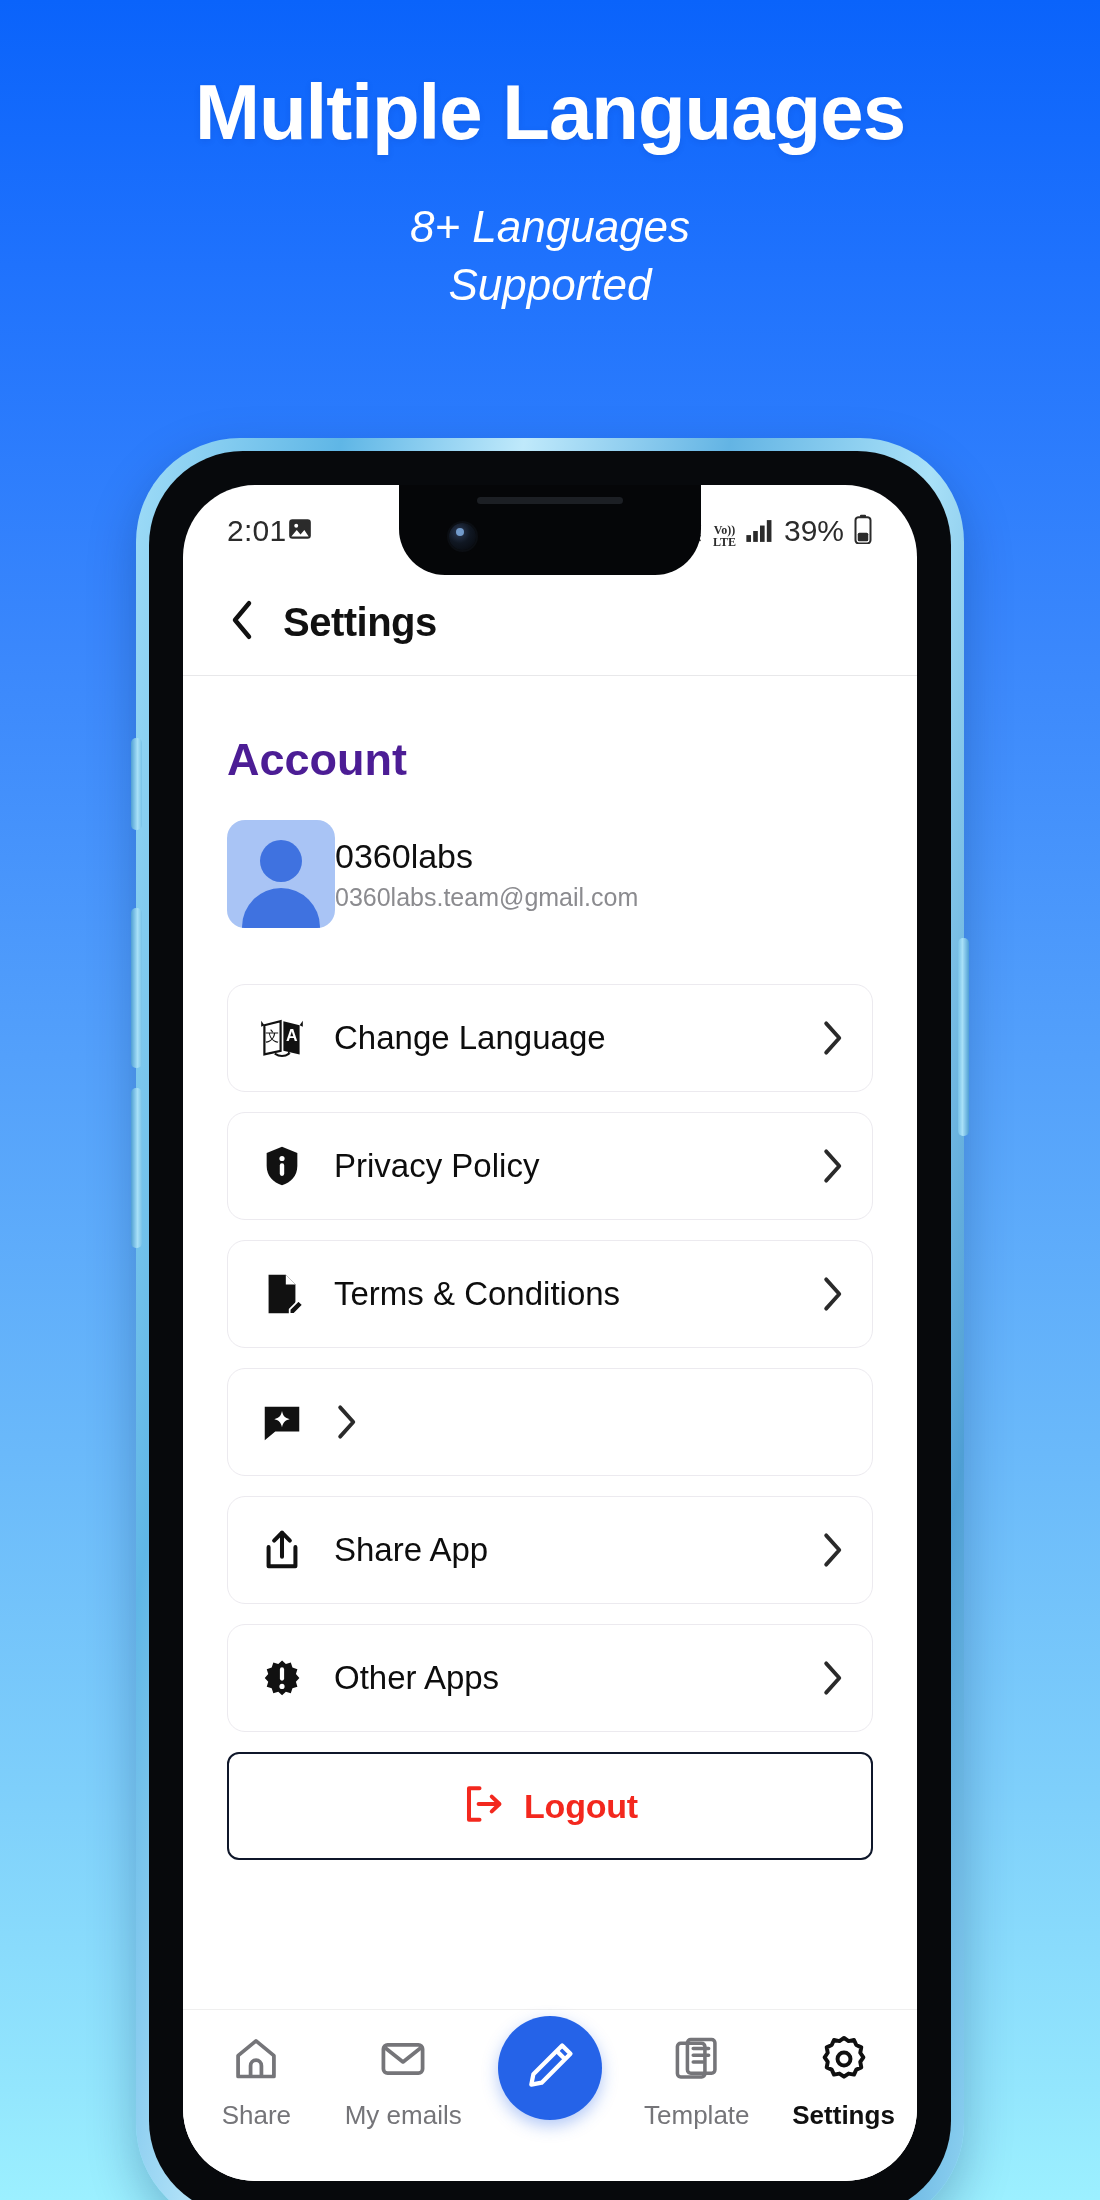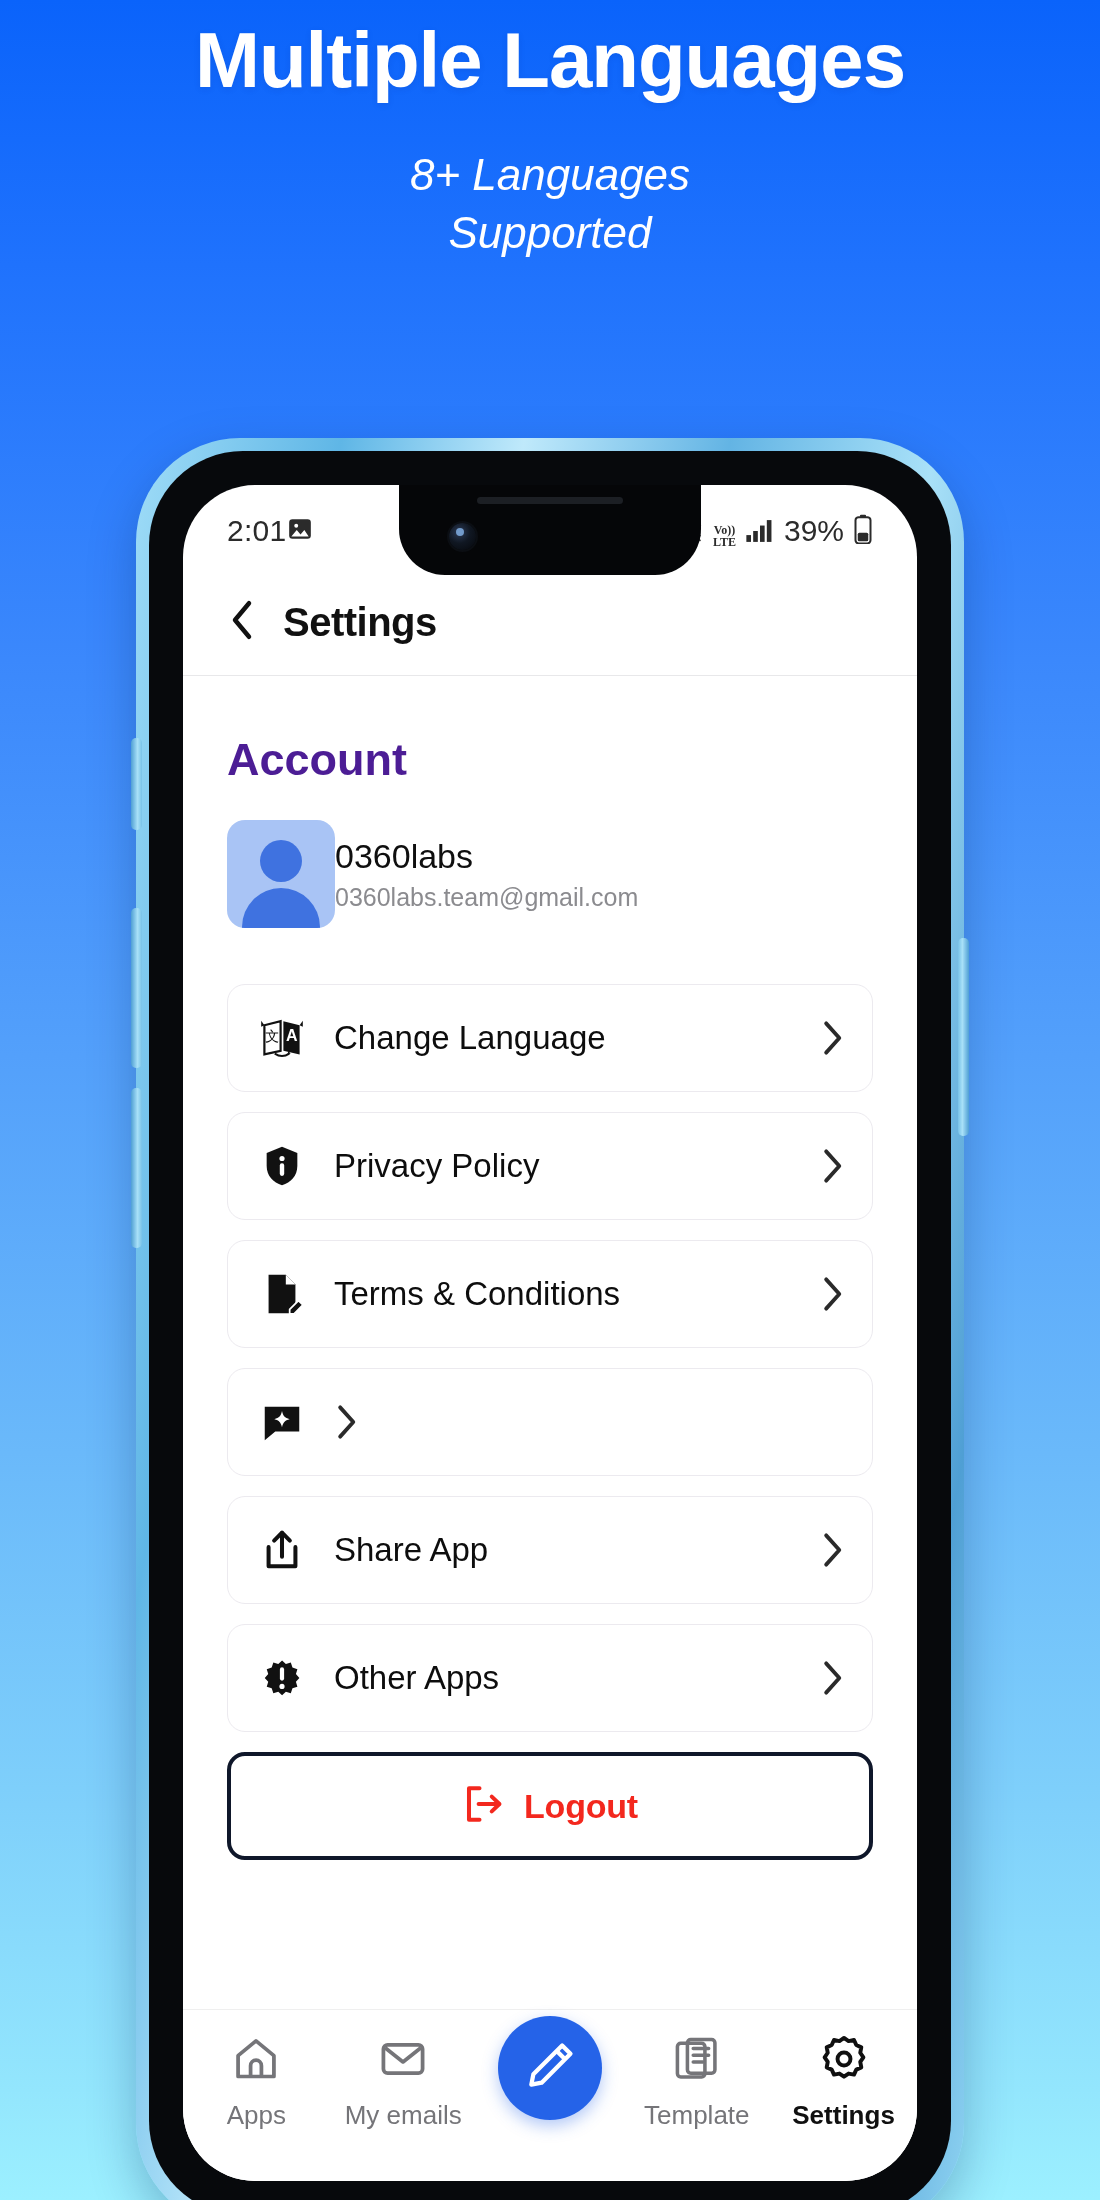--- a/index.html
+++ b/index.html
@@ -19,21 +19,21 @@
     position: relative;
   }
 
   
   .promo {
     position:absolute; top:0; left:0; width:1100px;
     text-align:center; color:#ffffff;
   }
   .promo-title {
     font-size:78px; font-weight:bold; letter-spacing:-1px;
-    margin-top:20px; line-height:1.05;
+    margin-top:72px; line-height:1.05;
     text-shadow:0 2px 6px rgba(0,40,120,.12);
   }
   .promo-sub {
     font-size:44px; font-weight:400; line-height:1.32;
     margin-top:44px;
     font-style:italic;
   }
   .promo-sub span { display:block; }
 
   
@@ -143,21 +143,21 @@
   .card {
     height:108px; border:1px solid #eceaef; border-radius:18px;
     background:#fff; display:flex; align-items:center;
     padding:0 28px; gap:26px;
   }
   .card .label { font-size:33px; color:#0d0d0d; flex:1; }
   .card .ic { width:52px; display:flex; justify-content:center; align-items:center; flex:none;}
   .chev { color:#2a2a2a; display:flex; align-items:center; }
 
   .logout-card {
-    height:108px; border:4px solid #0f172a; border-radius:18px;
+    height:108px; border:2px solid #0f172a; border-radius:12px;
     background:#fff; display:flex; align-items:center; justify-content:center;
     gap:20px; margin-top:20px;
   }
   .logout-label { font-size:34px; color:#f3281e; font-weight:bold; letter-spacing:-.2px;}
 
   
   .bottomnav {
     position:absolute; left:0; right:0; bottom:0; height:172px;
     background:#fff; border-top:1px solid #efefef;
     display:flex; align-items:flex-start; justify-content:space-around;
@@ -385,21 +385,21 @@
       </div>
 
       <div class="bottomnav">
         <div class="nav-item">
           <span>
             <svg width="50" height="50" viewBox="0 0 24 24">
               <path d="M3.4 10.4 L12 3.3 l8.6 7.1 V20.4 H3.4 Z" fill="none" stroke="#757579" stroke-width="1.8" stroke-linejoin="round"></path>
               <path d="M9.4 20.4 v-5.2 a2.6 2.6 0 0 1 5.2 0 v5.2" fill="none" stroke="#757579" stroke-width="1.8" stroke-linejoin="round"></path>
             </svg>
           </span>
-          <span class="nav-label">Apps</span>
+          <span class="nav-label">Share</span>
         </div>
 
         <div class="nav-item">
           <span>
             <svg width="50" height="50" viewBox="0 0 24 24">
               <rect x="2.6" y="5.2" width="18.8" height="13.6" rx="2" fill="none" stroke="#757579" stroke-width="1.8"></rect>
               <path d="M3.4 6.6 L12 13.4 l8.6-6.8" fill="none" stroke="#757579" stroke-width="1.8" stroke-linejoin="round"></path>
             </svg>
           </span>
           <span class="nav-label">My emails</span>

